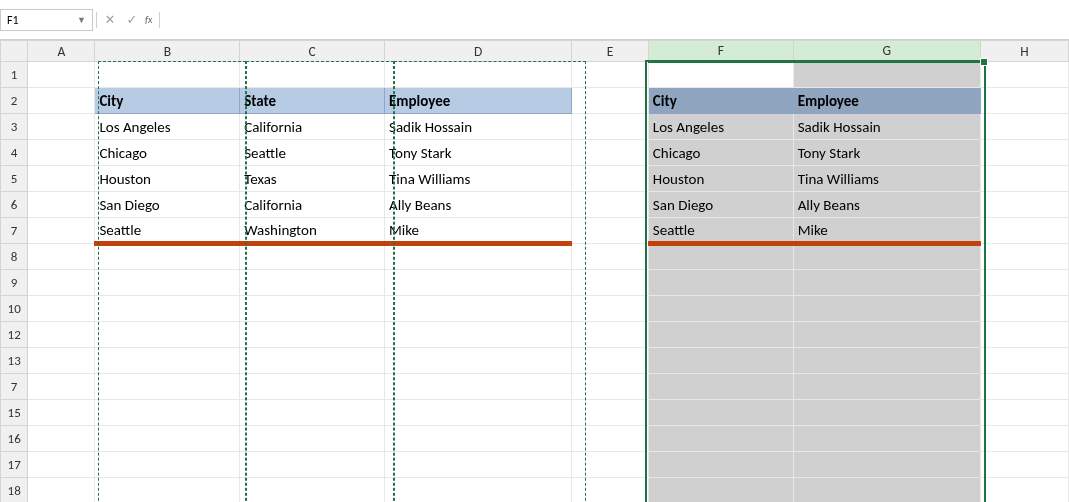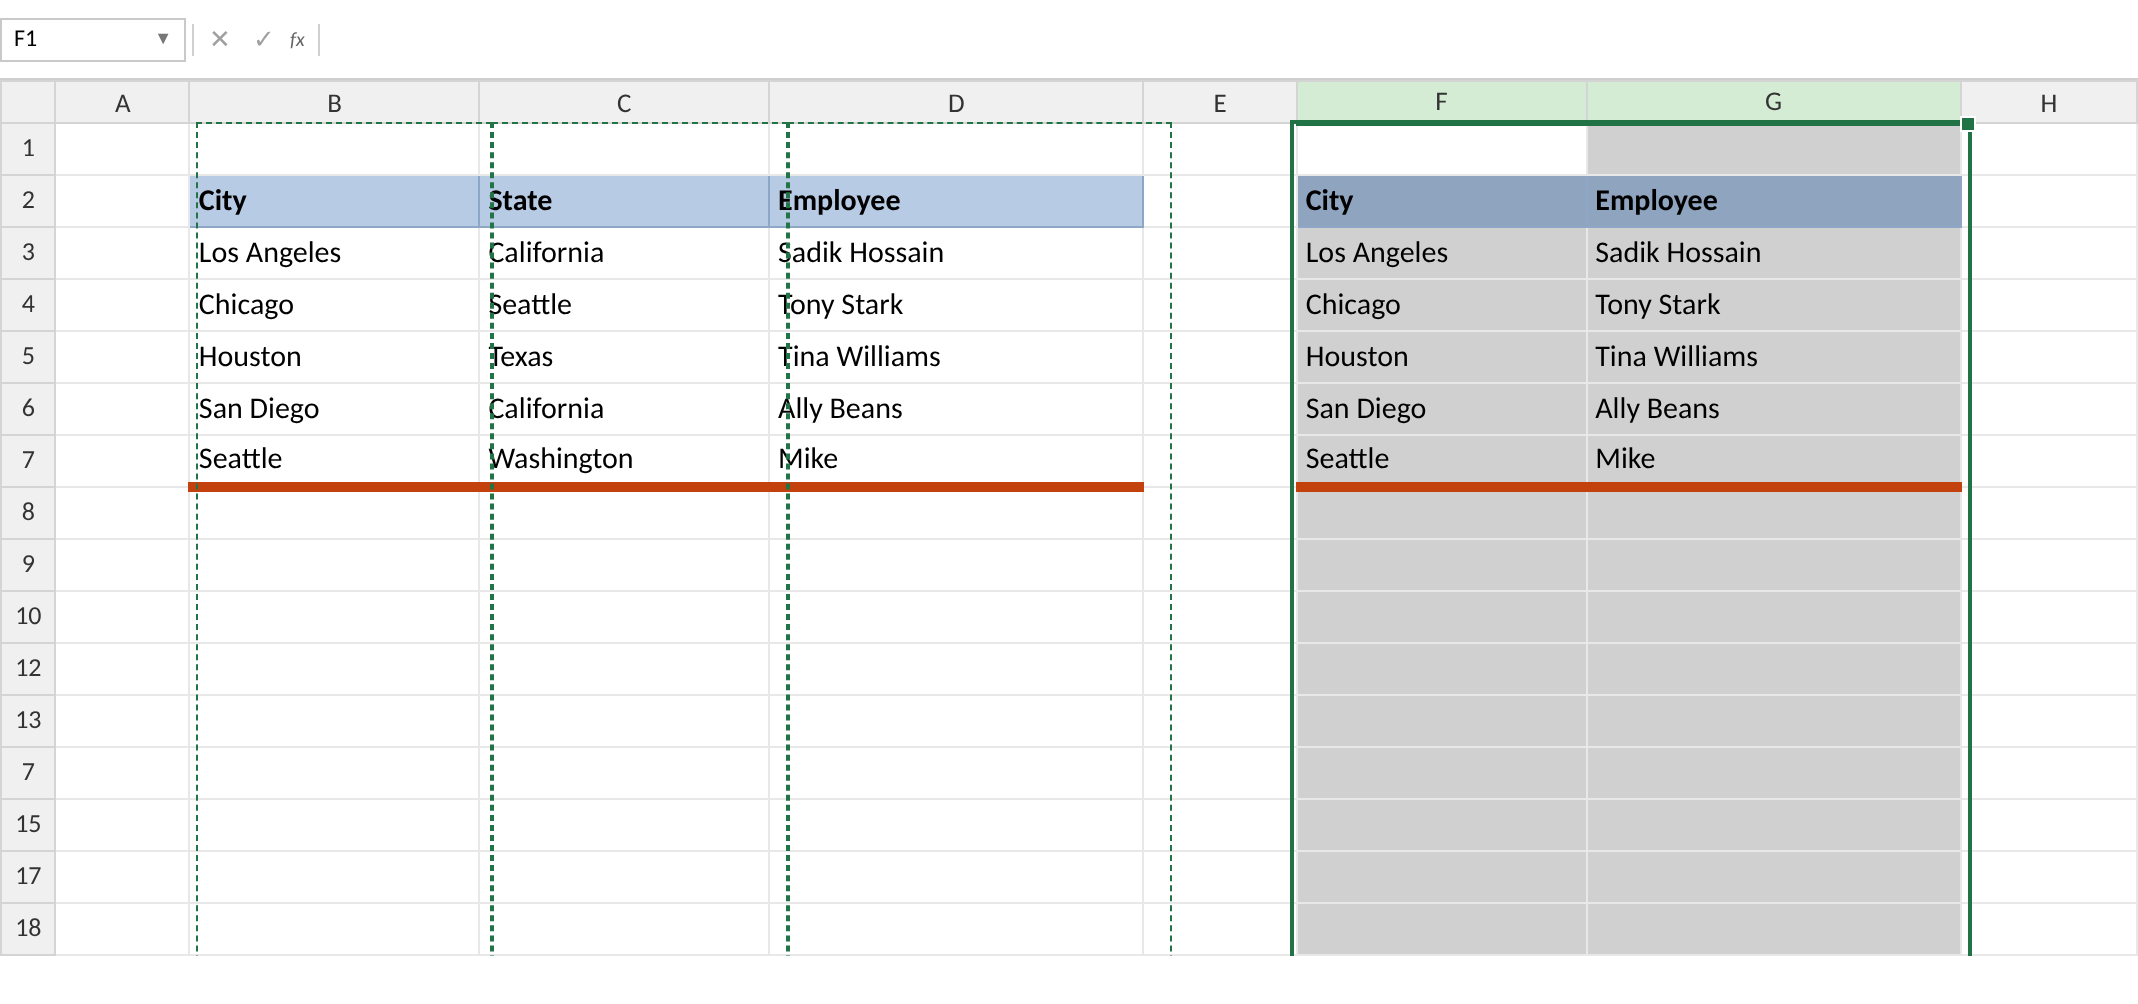--- a/index.html
+++ b/index.html
@@ -352,20 +352,31 @@
           <td></td>
           <td></td>
           <td></td>
           <td></td>
           <td></td>
           <td class="selcol"></td>
           <td class="selcol"></td>
           <td></td>
         </tr>
   <tr>
+          <th class="rowhdr">16</th>
+          <td></td>
+          <td></td>
+          <td></td>
+          <td></td>
+          <td></td>
+          <td class="selcol"></td>
+          <td class="selcol"></td>
+          <td></td>
+        </tr>
+  <tr>
           <th class="rowhdr">17</th>
           <td></td>
           <td></td>
           <td></td>
           <td></td>
           <td></td>
           <td class="selcol"></td>
           <td class="selcol"></td>
           <td></td>
         </tr>

